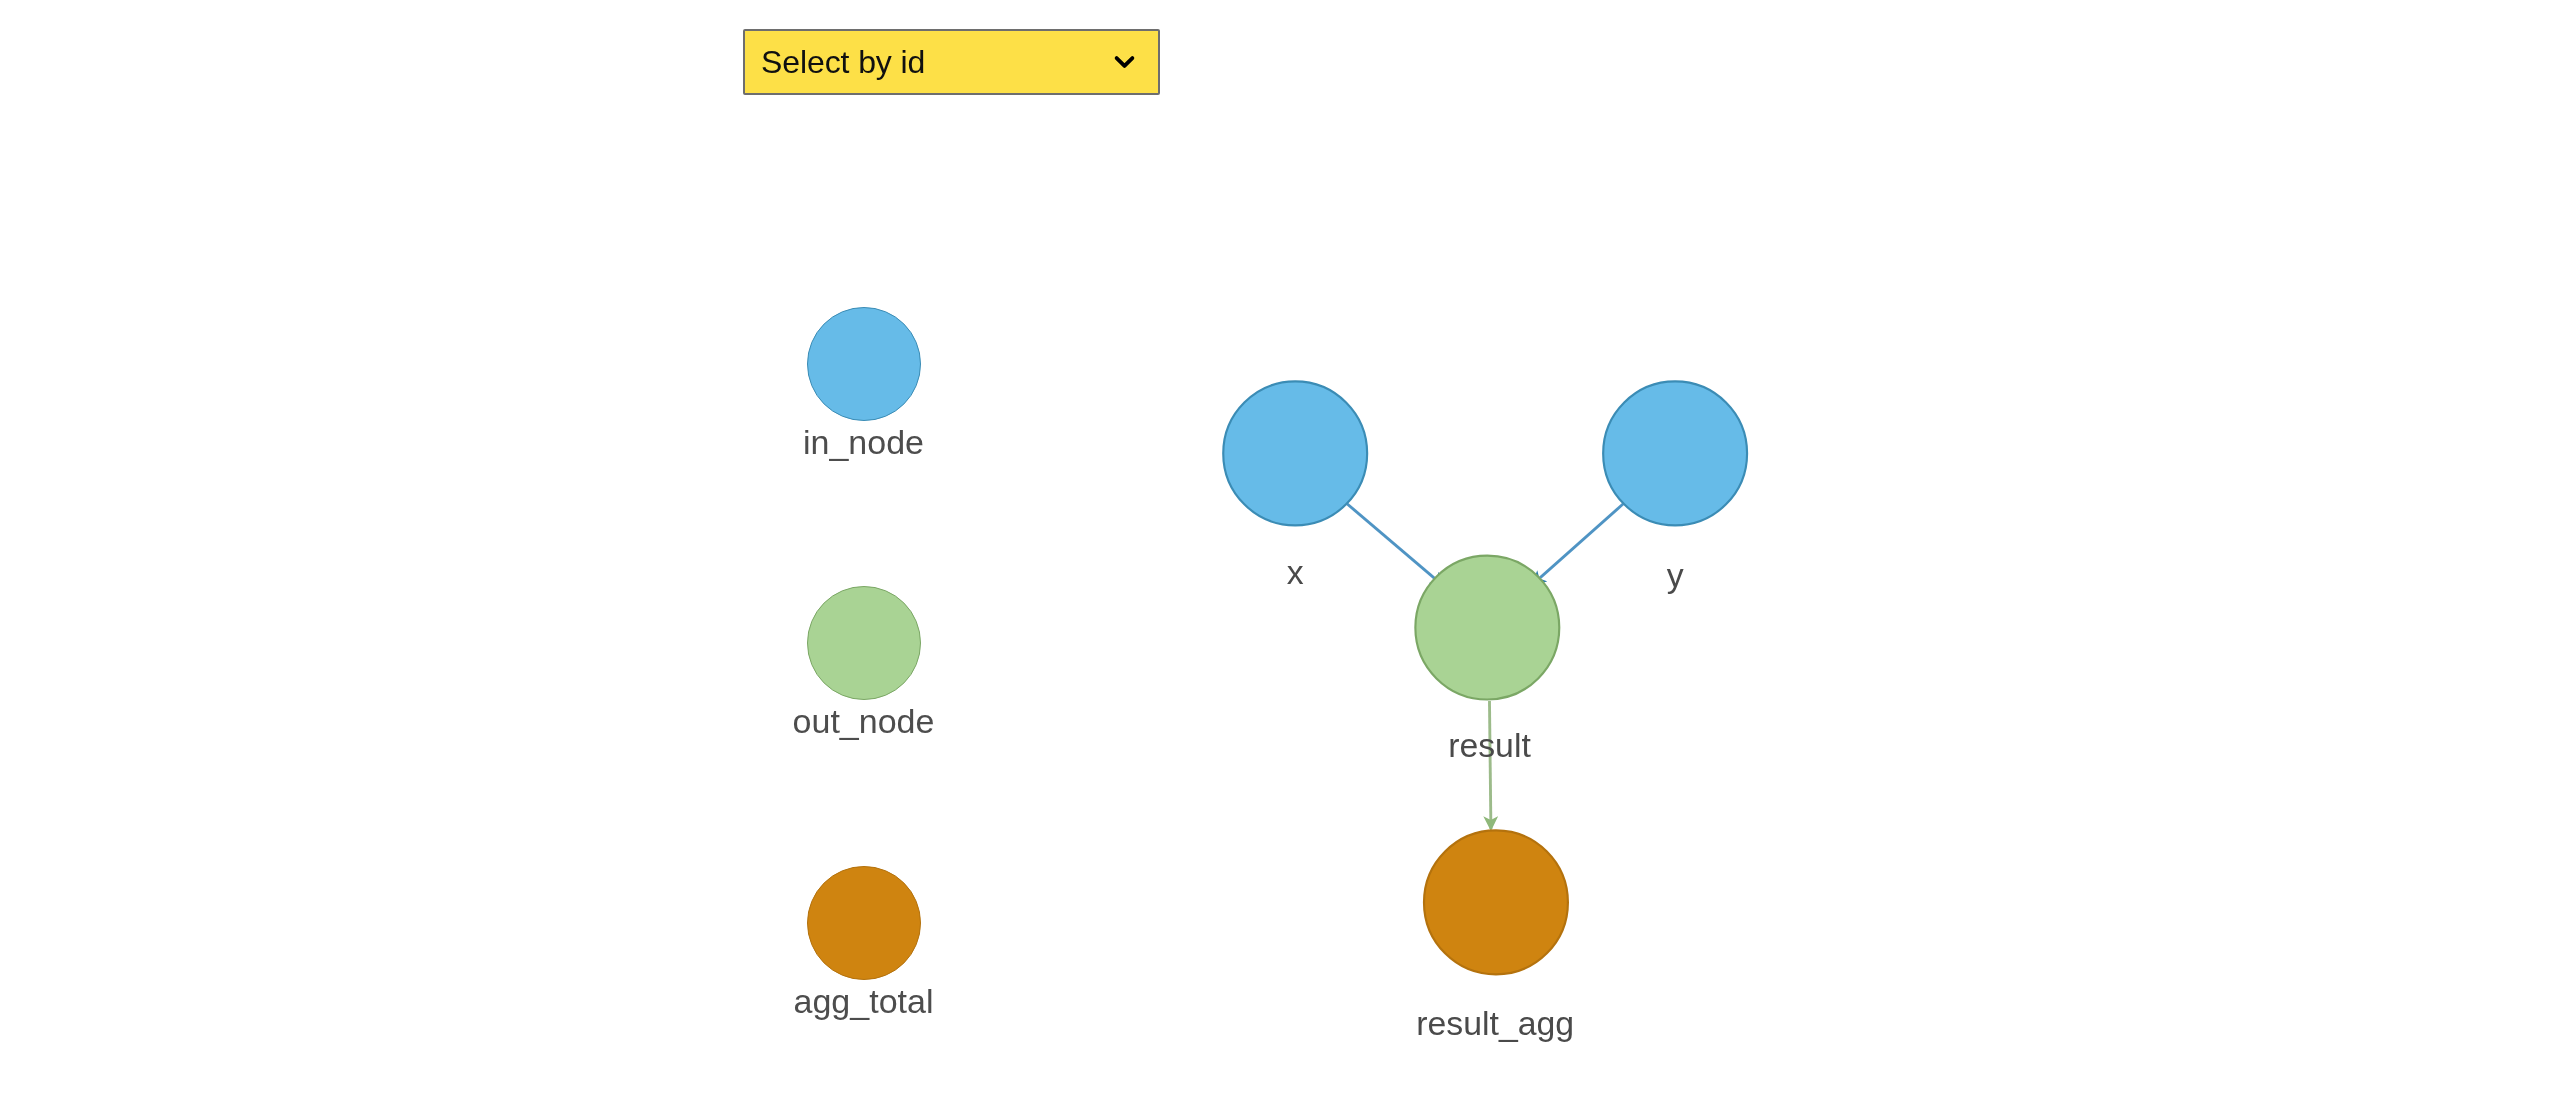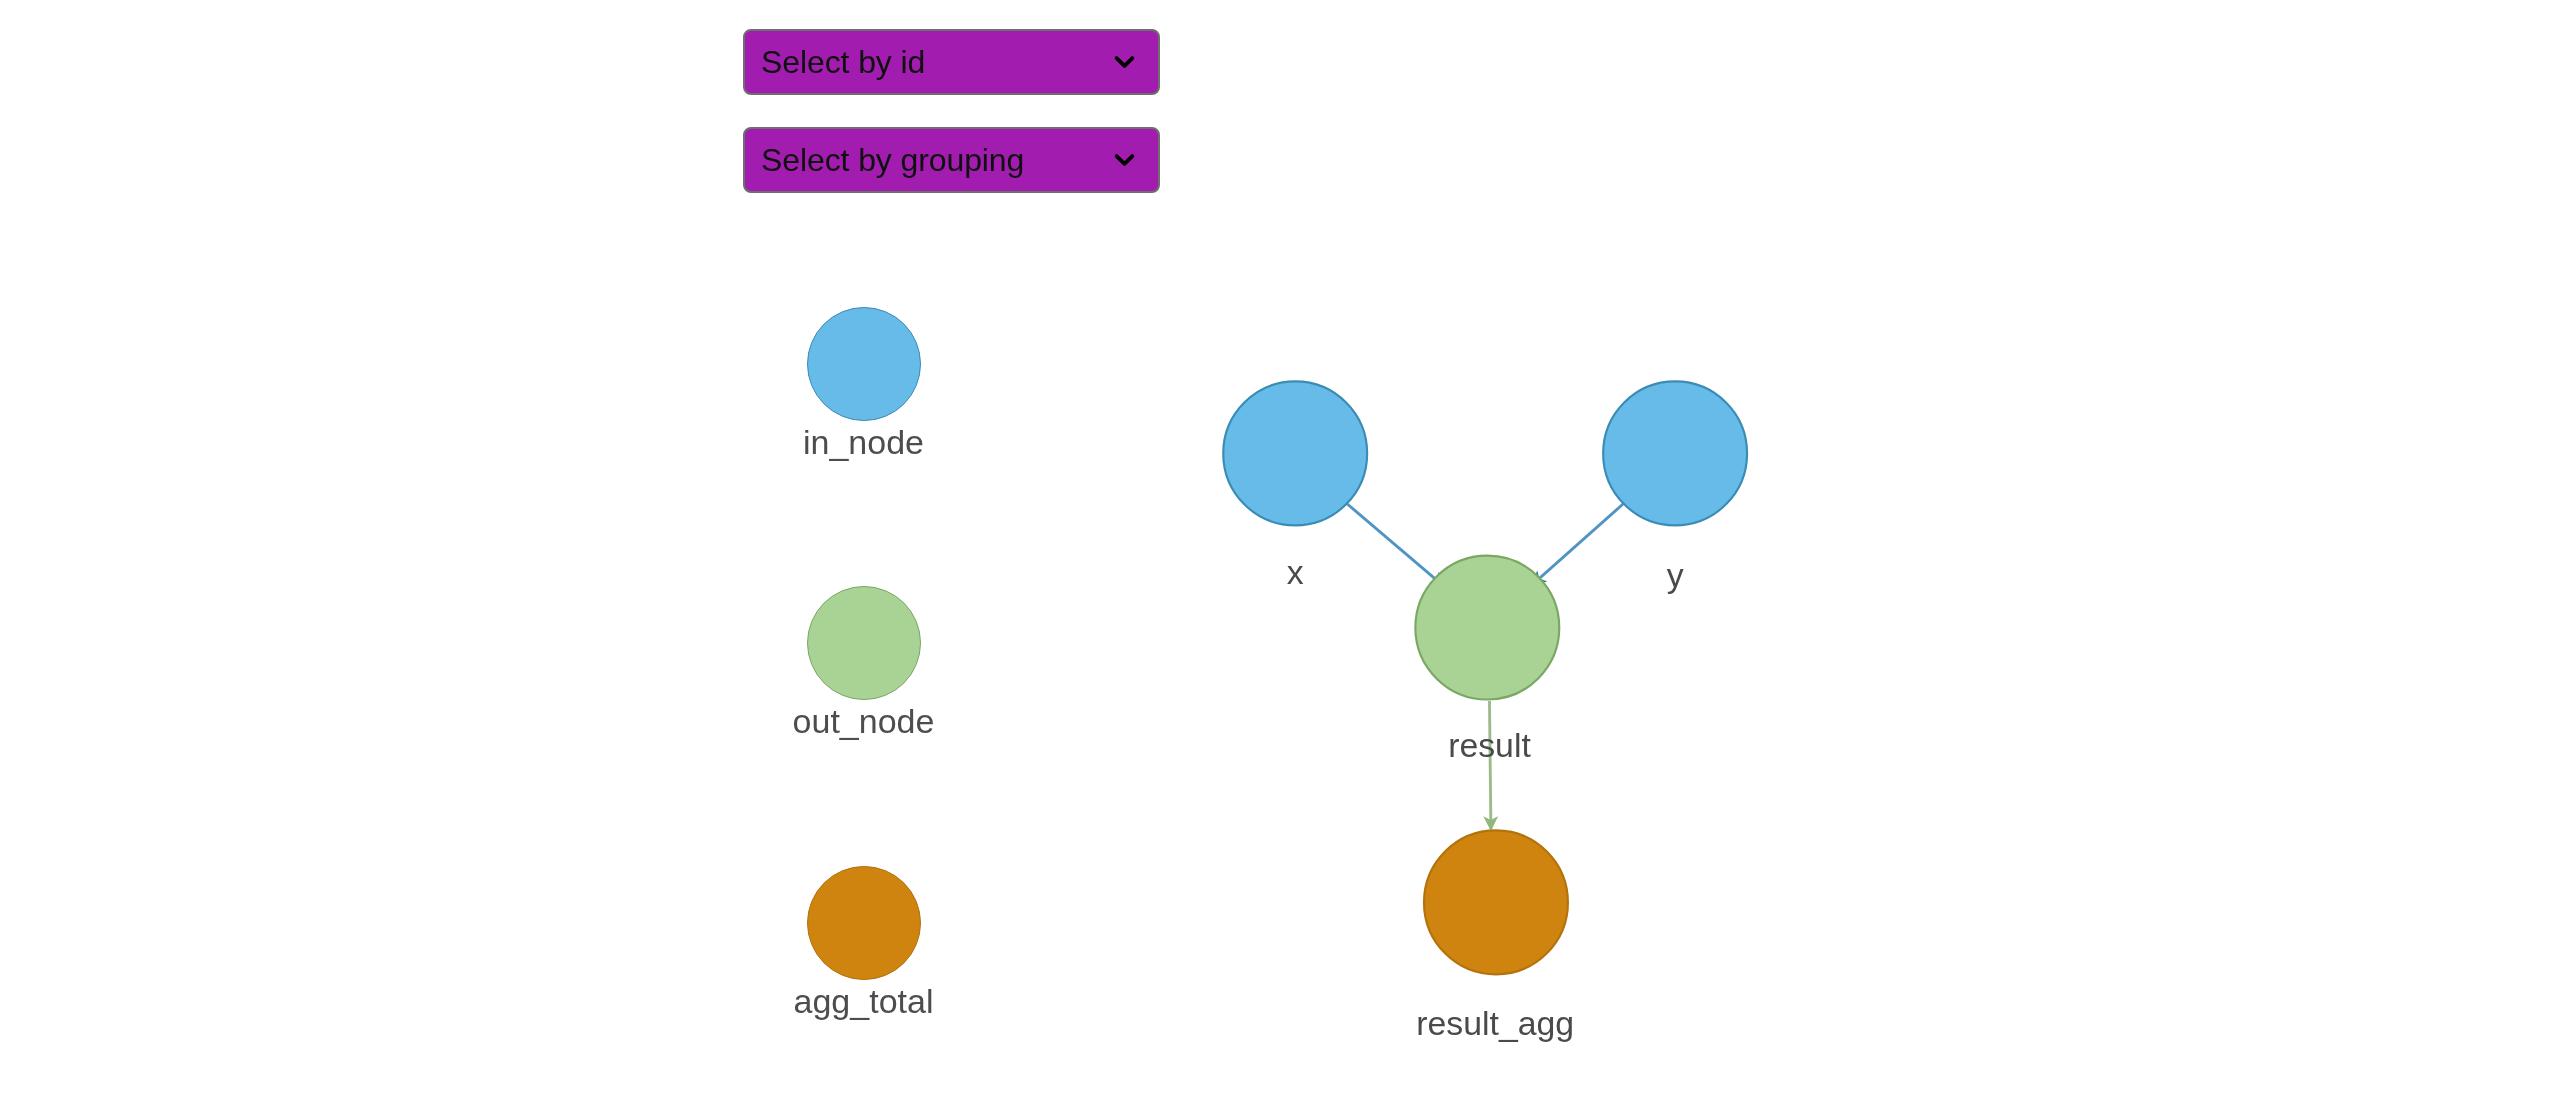--- a/index.html
+++ b/index.html
@@ -20,23 +20,23 @@
     position: absolute;
     left: 743px;
     top: 29px;
     width: 432px;
   }
   .select-wrap {
     position: relative;
     width: 417px;
     height: 66px;
     box-sizing: border-box;
-    background: #a21caf;
+    background: #fde047;
     border: 2.2px solid #6e6e6e;
-    border-radius: 8px;
+    border-radius: 2px;
     margin-bottom: 32px;
     cursor: pointer;
   }
   .select-wrap .sel-label {
     position: absolute;
     left: 16px;
     top: 50%;
     transform: translateY(-50%);
     font-size: 32px;
     line-height: 1;
@@ -105,28 +105,20 @@
 
   <div class="select-wrap">
     <span class="sel-label">Select by id</span>
     <span class="chev">
       <svg viewBox="0 0 24 24" aria-hidden="true">
         <path d="M5 8.5 L12 15.5 L19 8.5" fill="none" stroke="#000000" stroke-width="3.4" stroke-linecap="round" stroke-linejoin="round"></path>
       </svg>
     </span>
   </div>
 
-  <div class="select-wrap">
-    <span class="sel-label">Select by grouping</span>
-    <span class="chev">
-      <svg viewBox="0 0 24 24" aria-hidden="true">
-        <path d="M5 8.5 L12 15.5 L19 8.5" fill="none" stroke="#000000" stroke-width="3.4" stroke-linecap="round" stroke-linejoin="round"></path>
-      </svg>
-    </span>
-  </div>
 
 </div>
 
 <div id="legend">
 
   <div class="legend-item" style="left:698px; top:307px;">
     <div class="legend-dot" style="background: rgb(102, 187, 232); border: 1.4px solid rgb(59, 140, 181);"></div>
     <div class="legend-text">in_node</div>
   </div>
 

